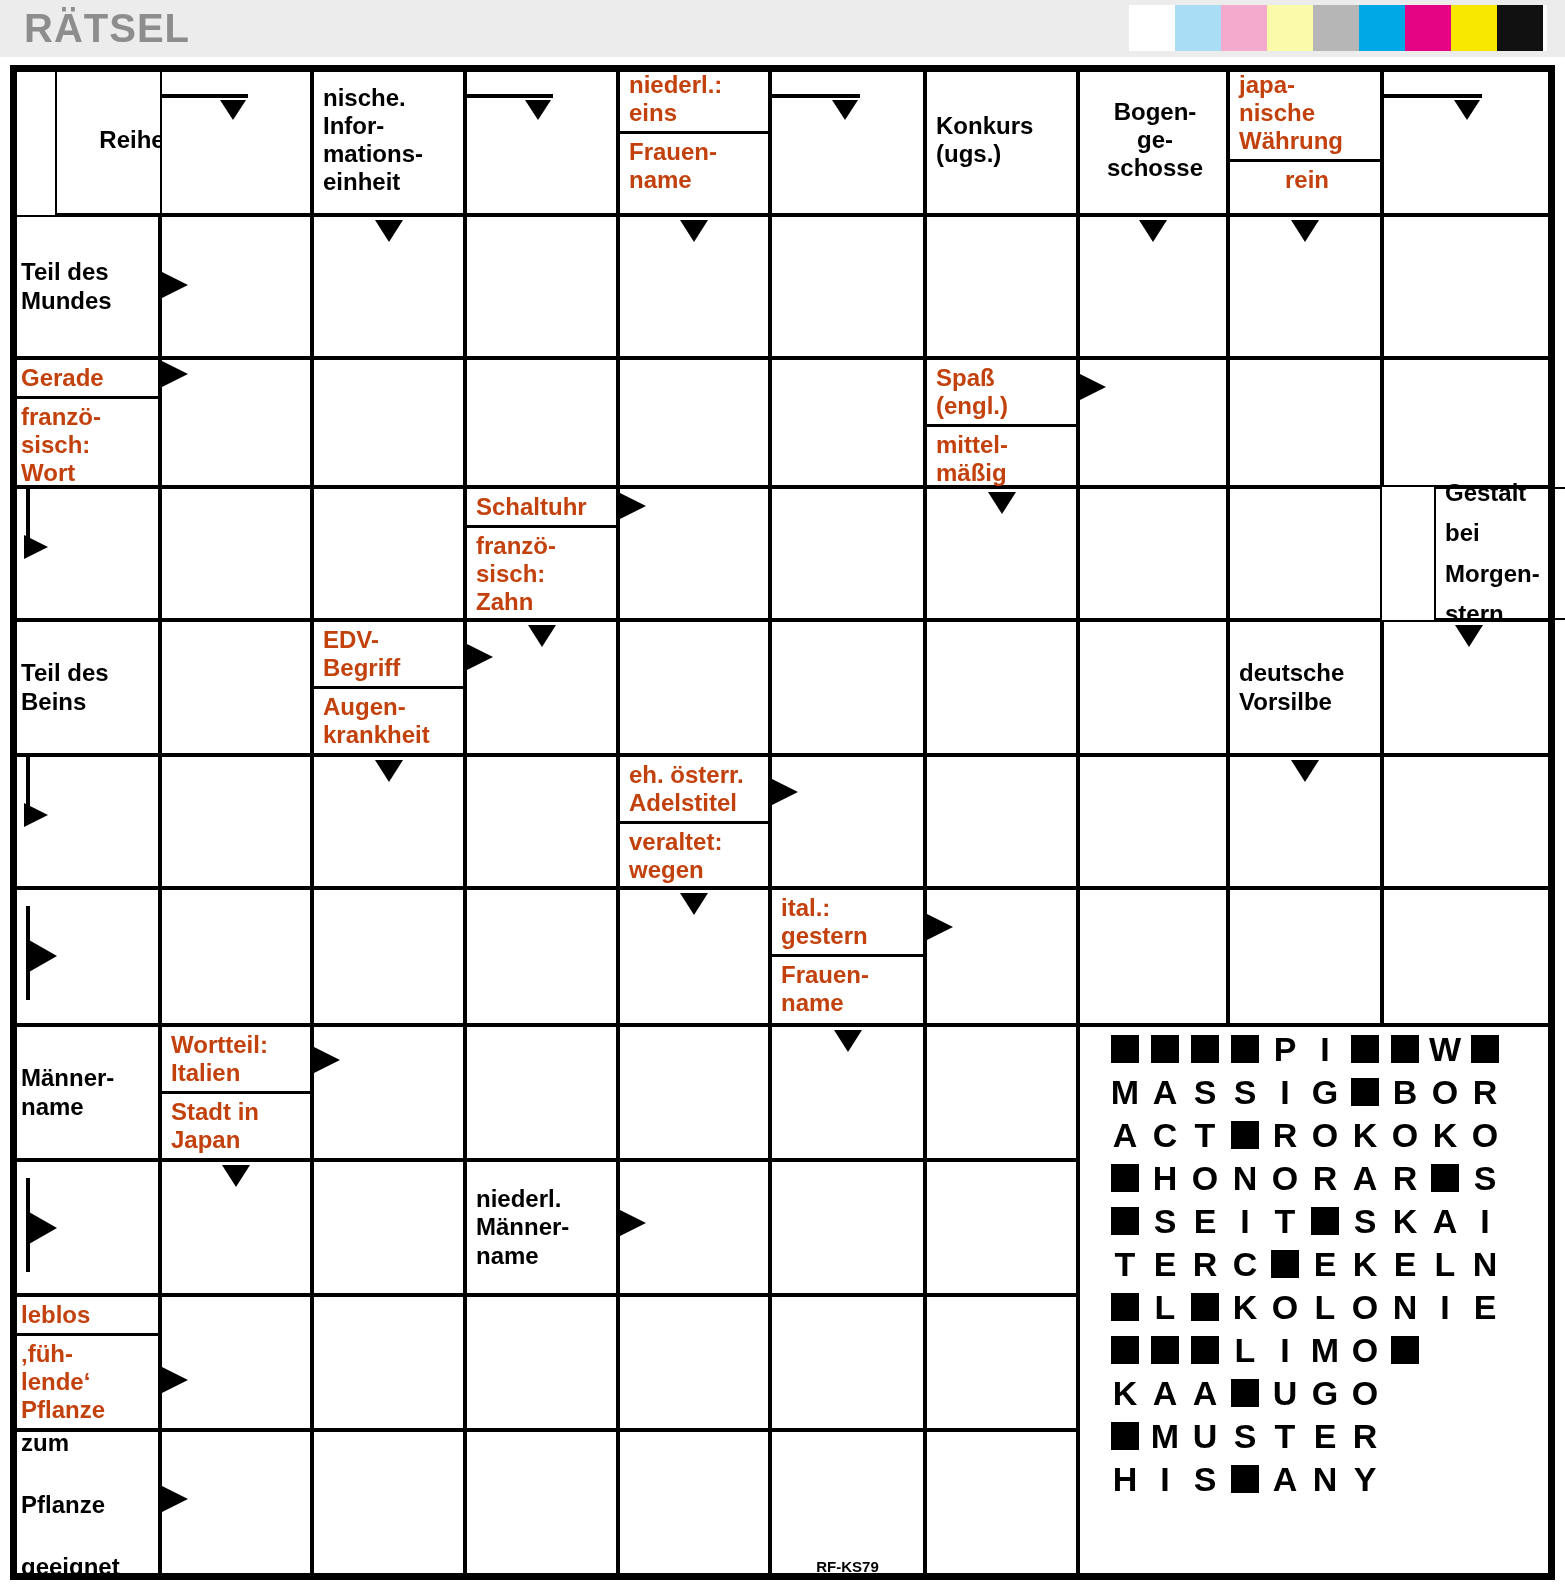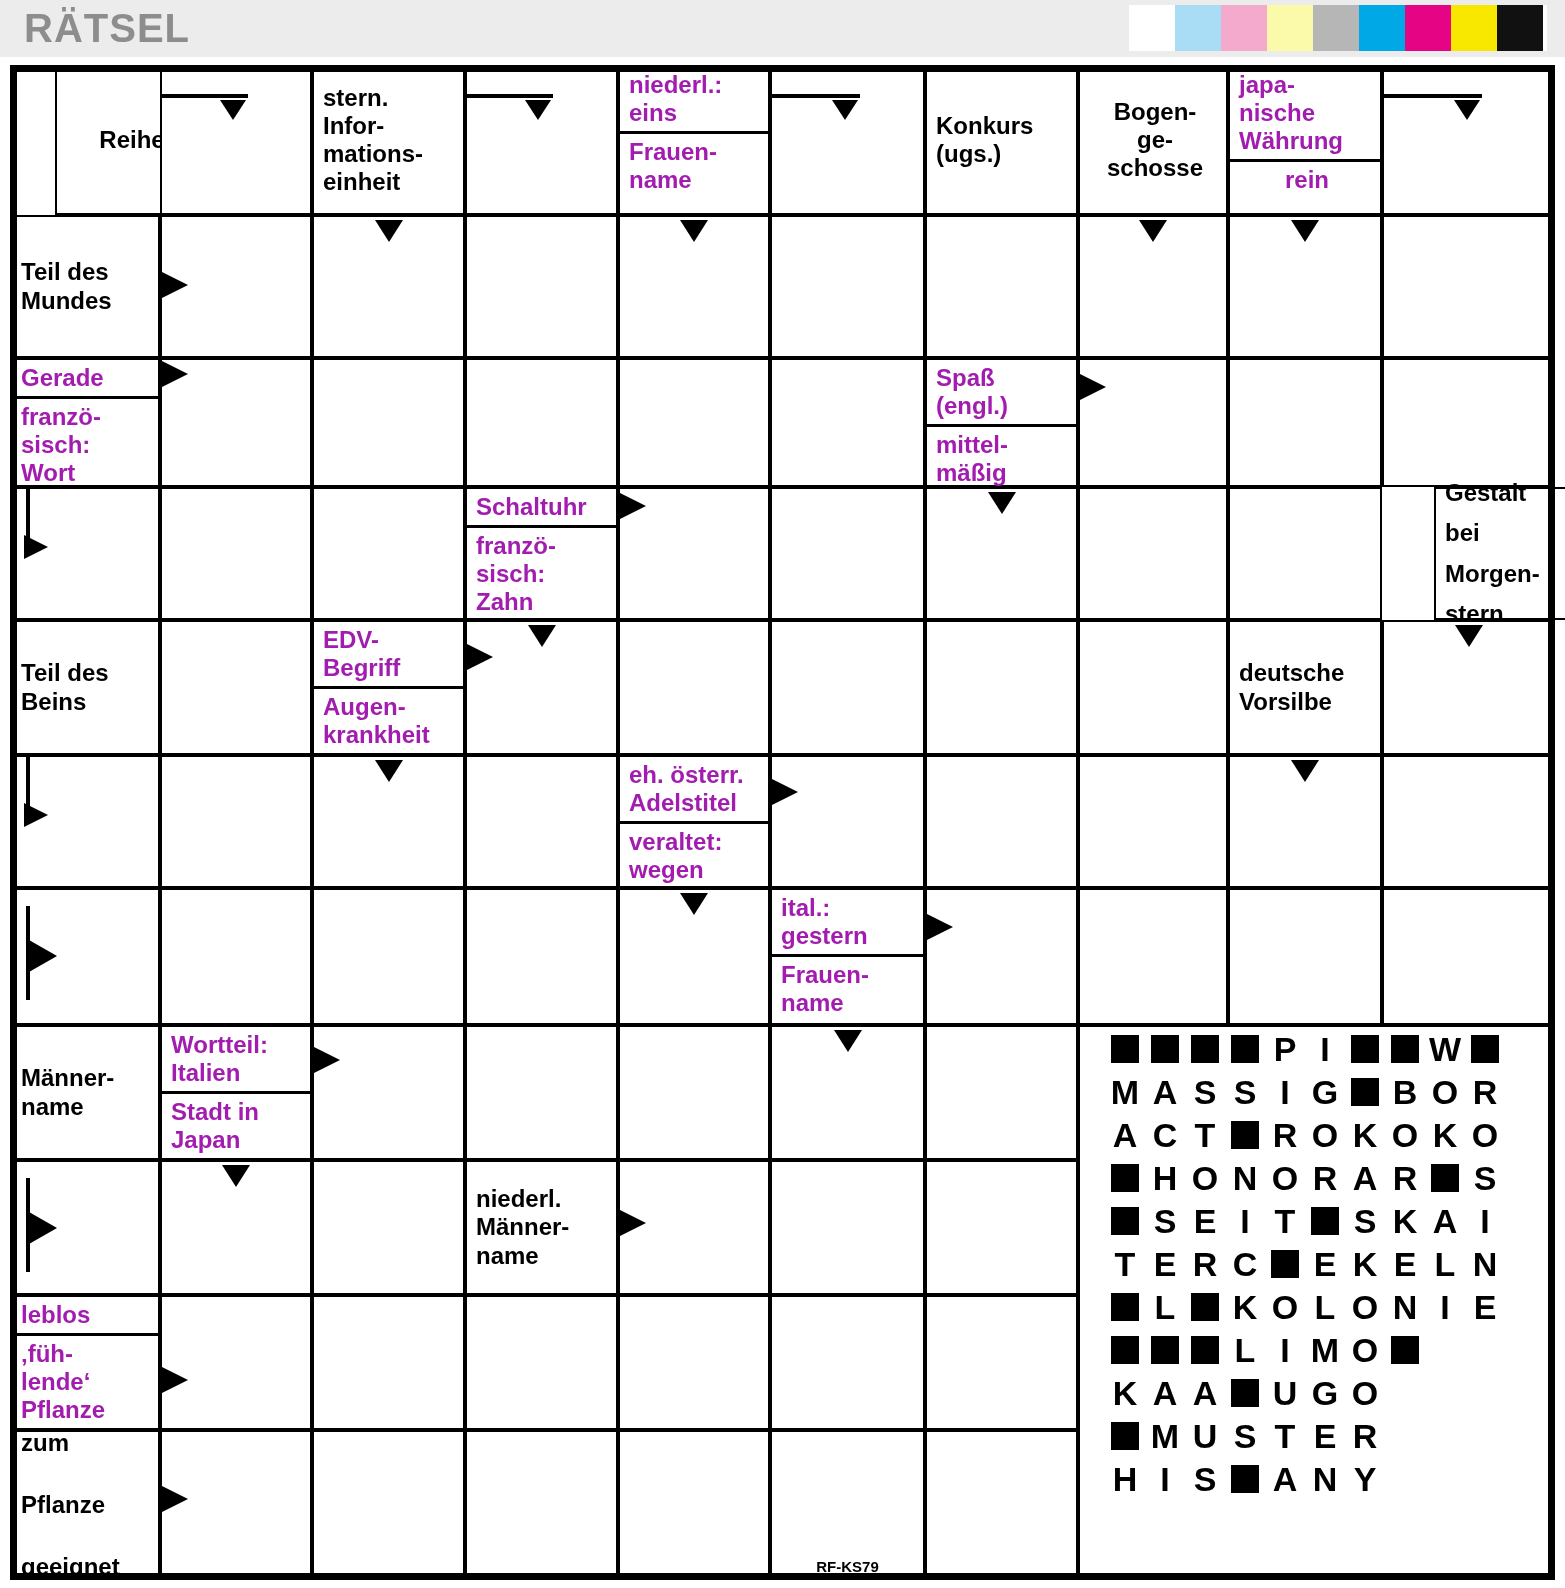--- a/index.html
+++ b/index.html
@@ -8,21 +8,21 @@
   .header{position:absolute;left:0;top:0;width:1565px;height:57px;background:#ececec;}
   .header-title{position:absolute;left:24px;top:6px;font-size:40px;font-weight:bold;color:#8d8d8d;letter-spacing:1px;}
   .swatches{position:absolute;right:18px;top:5px;height:46px;background:#fff;display:flex;align-items:stretch;padding:0 4px 0 0;}
   .swatch{width:46px;height:46px;}
 
   .grid{position:absolute;left:10px;top:65px;width:1545px;height:1515px;background:#fff;}
   .grid-border{position:absolute;left:0;top:0;right:0;bottom:0;border:7px solid #000;pointer-events:none;z-index:6;}
   .cell{position:absolute;box-sizing:border-box;border:2px solid #000;background:#fff;}
   .clue-cell{display:flex;flex-direction:column;justify-content:center;padding:4px 5px 4px 9px;font-size:24px;font-weight:bold;line-height:1.17;color:#000;}
   .clue-cell.h-center .clue-line{text-align:center;}
-  .clue2-cell{display:flex;flex-direction:column;justify-content:flex-start;font-size:24px;font-weight:bold;line-height:1.17;color:#a21caf;padding:0;}
+  .clue2-cell{display:flex;flex-direction:column;justify-content:flex-start;font-size:24px;font-weight:bold;line-height:1.17;color:#c2410c;padding:0;}
   .clue2-top{border-bottom:3px solid #000;padding:4px 5px 4px 9px;}
   .clue2-bottom{padding:4px 5px 3px 9px;}
   .clue2-bottom.center{text-align:center;}
 
   .m-down{position:absolute;top:3px;left:50%;transform:translateX(-50%);width:0;height:0;
           border-left:14px solid transparent;border-right:14px solid transparent;border-top:22px solid #000;}
   .m-right{position:absolute;left:0;width:0;height:0;
            border-top:13px solid transparent;border-bottom:13px solid transparent;border-left:26px solid #000;}
   .m-hook-line{position:absolute;top:27px;left:0;width:58%;height:4px;background:#000;}
   .m-hook-arrow{position:absolute;top:33px;left:calc(58% - 28px);width:0;height:0;
@@ -64,21 +64,21 @@
 <div class="grid" id="grid">
   <div class="grid-border"></div>
 <div class="cell clue-cell h-center" style="left: 0px; top: 0px; width: 150px; height: 150px; margin-left: 45px;">
       <div class="clue-line">Reihe</div>
     </div>
     <div class="cell empty-cell" style="left: 150px; top: 0px; width: 152px; height: 150px;">
       <div class="m-hook-line"></div>
       <div class="m-hook-arrow"></div>
     </div>
     <div class="cell clue-cell" style="left: 302px; top: 0px; width: 153px; height: 150px;">
-      <div class="clue-line">stern.</div>
+      <div class="clue-line">nische.</div>
       <div class="clue-line">Infor-</div>
       <div class="clue-line">mations-</div>
       <div class="clue-line">einheit</div>
     </div>
     <div class="cell empty-cell" style="left: 455px; top: 0px; width: 153px; height: 150px;">
       <div class="m-hook-line"></div>
       <div class="m-hook-arrow"></div>
     </div>
     <div class="cell clue2-cell" style="left: 608px; top: 0px; width: 152px; height: 150px;">
       <div class="clue2-top">

